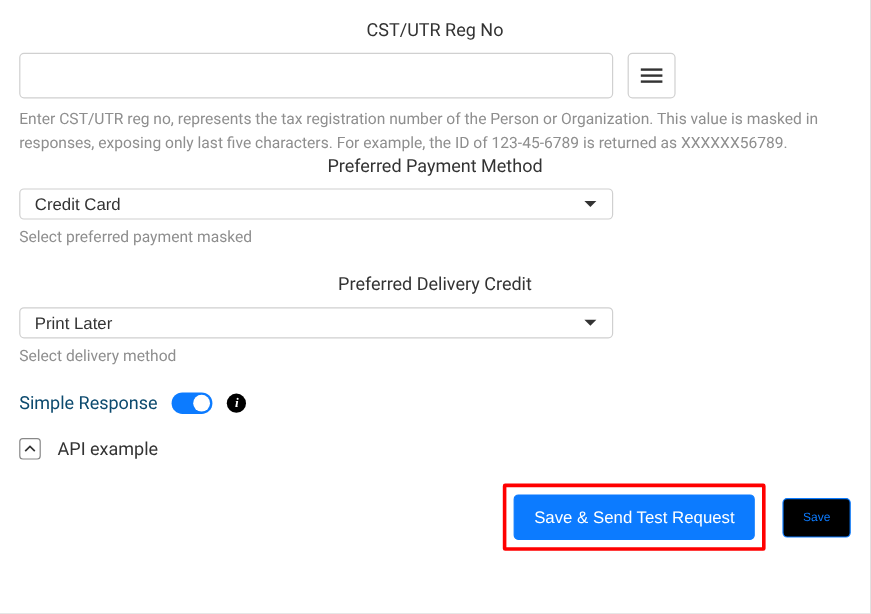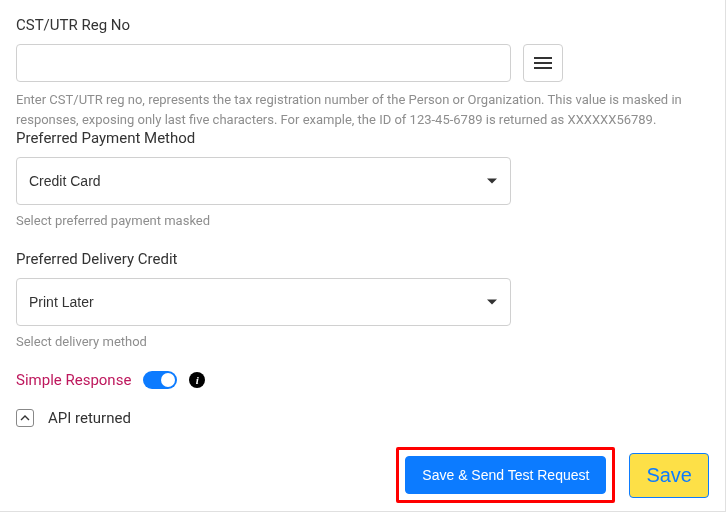--- a/index.html
+++ b/index.html
@@ -18,20 +18,21 @@
       border-bottom: 1px solid #e0e0e0;
     }
     .content {
       padding: 16px 16px 16px 16px;
     }
     .field-label {
       font-size: 15px;
       color: #333;
       margin-bottom: 10px;
       font-weight: 400;
+      text-align: center;
     }
     .input-row {
       display: flex;
       align-items: center;
       gap: 12px;
       margin-bottom: 8px;
     }
     .text-input {
       width: 495px;
       height: 38px;
@@ -76,21 +77,21 @@
       line-height: 1.5;
       max-width: 680px;
     }
     .select-wrap {
       position: relative;
       width: 495px;
       margin-bottom: 8px;
     }
     .select {
       width: 100%;
-      height: 48px;
+      height: 26px;
       border: 1px solid #d0d0d0;
       border-radius: 4px;
       padding: 0 36px 0 12px;
       font-size: 14px;
       background: #fff;
       appearance: none;
       -webkit-appearance: none;
       cursor: pointer;
       color: #333;
     }
@@ -113,21 +114,21 @@
     }
     .toggle-row {
       display: flex;
       align-items: center;
       gap: 12px;
       margin-bottom: 20px;
       margin-top: 18px;
     }
     .toggle-label {
       font-size: 15px;
-      color: #be185d;
+      color: #0c4a6e;
     }
     .toggle {
       width: 34px;
       height: 18px;
       background: #0c7bff;
       border-radius: 10px;
       position: relative;
       cursor: pointer;
     }
     .toggle::after {
@@ -196,26 +197,26 @@
       background: #0c7bff;
       color: #fff;
       border: 1px solid #0c7bff;
       border-radius: 4px;
       padding: 10px 16px;
       font-size: 14px;
       cursor: pointer;
       font-weight: 500;
     }
     .btn-secondary {
-      background: #fde047;
+      background: #000000;
       color: #0c7bff;
       border: 1px solid #0c7bff;
       border-radius: 4px;
       padding: 10px 16px;
-      font-size: 20px;
+      font-size: 10px;
       cursor: pointer;
       font-weight: 500;
     }
   </style>
 </head>
 <body>
 
 <div class="content">
 
   <div class="field-label">CST/UTR Reg No</div>
@@ -250,21 +251,21 @@
     <div class="toggle"></div>
     <div class="info-icon">i</div>
   </div>
 
   <div class="collapse-row">
     <button class="collapse-btn">
       <svg viewBox="0 0 10 10">
         <path d="M1 7 L5 3 L9 7" stroke="#333" stroke-width="1.4" fill="none"></path>
       </svg>
     </button>
-    <div class="collapse-label">API returned</div>
+    <div class="collapse-label">API example</div>
   </div>
 
   <div class="button-row">
     <div class="highlight-box">
       <button class="btn-primary">Save &amp; Send Test Request</button>
     </div>
     <button class="btn-secondary">Save</button>
   </div>
 
 </div>

